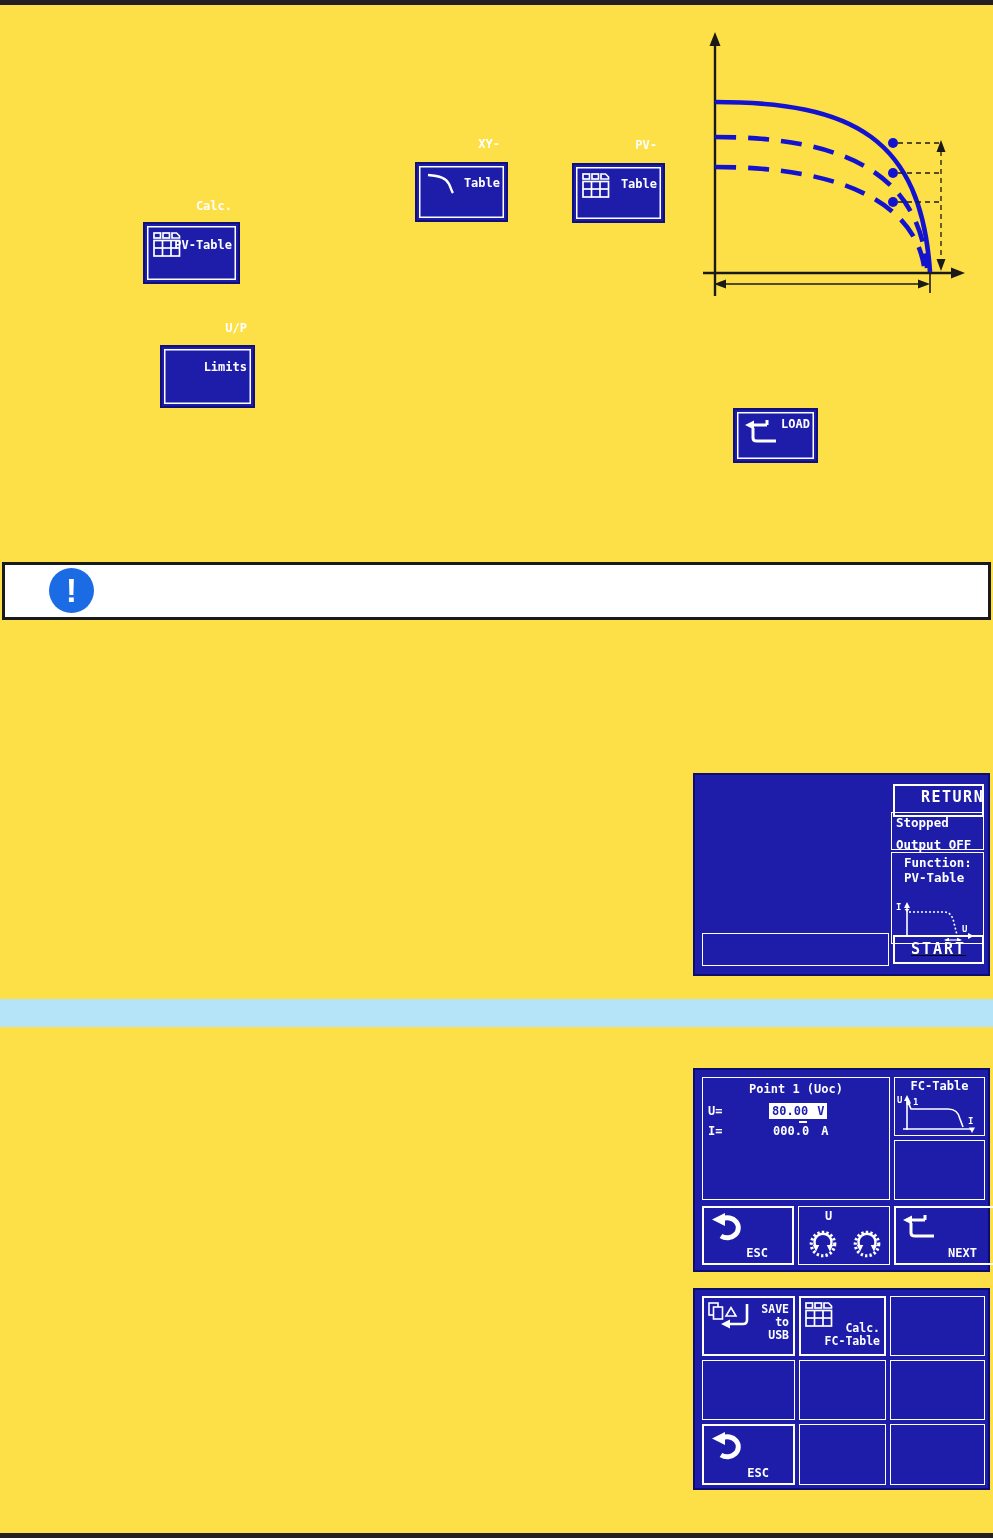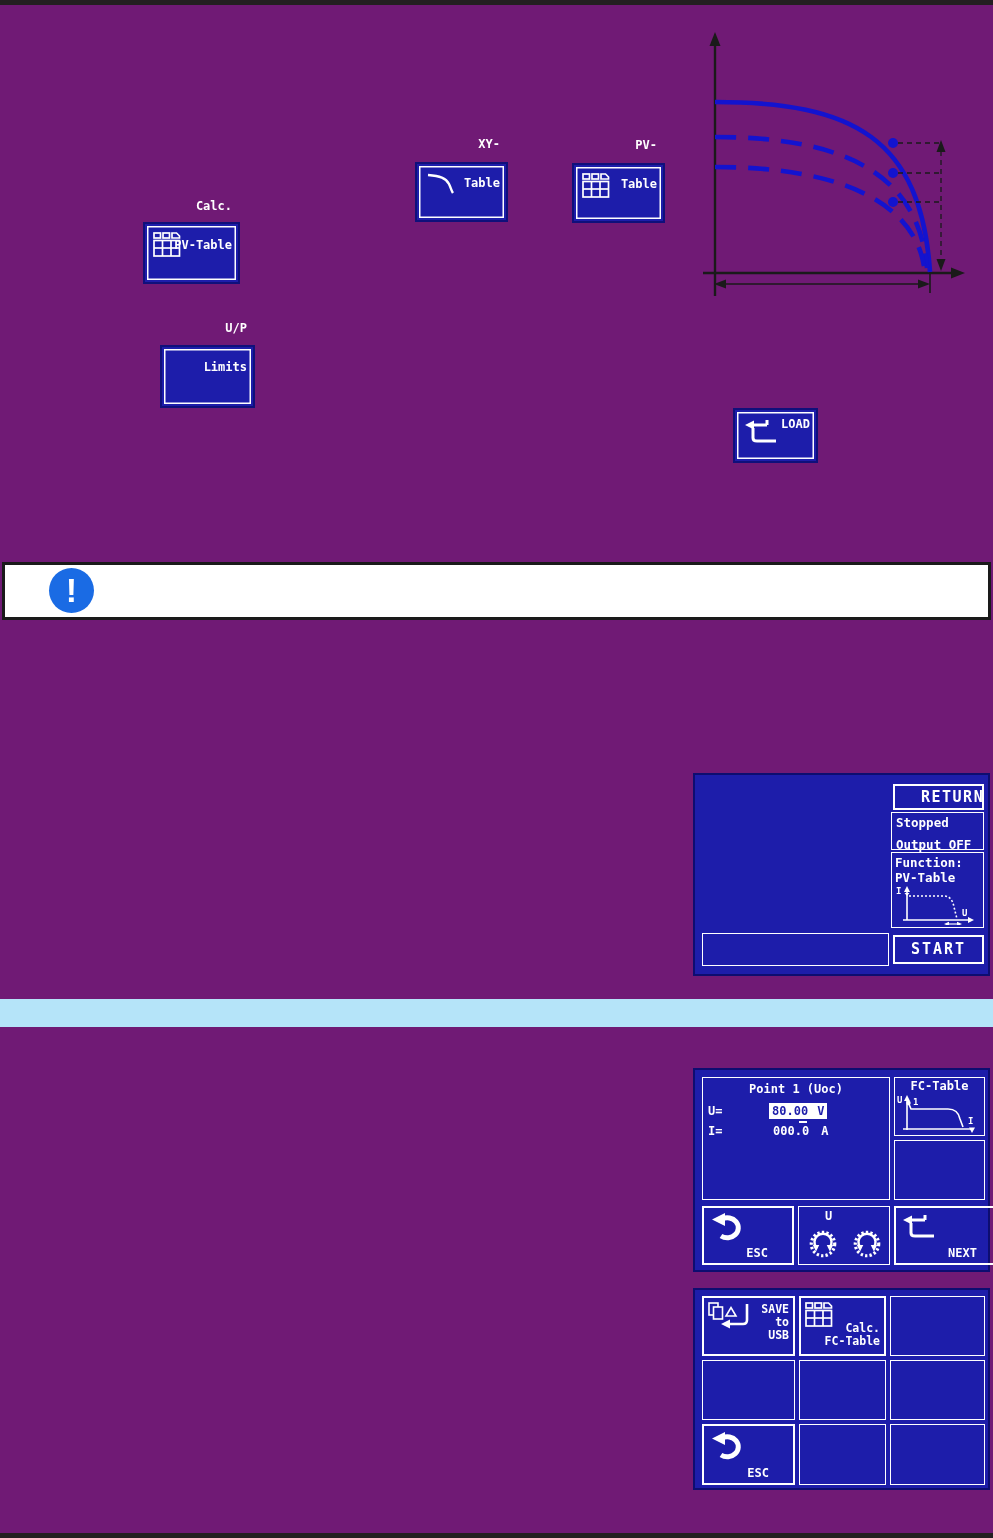--- a/index.html
+++ b/index.html
@@ -1,16 +1,16 @@
 <!DOCTYPE html>
 <html><head>
 <meta charset="utf-8">
 <style>
   html,body{margin:0;padding:0;background:#ffffff;}
-  .page{position:relative;width:993px;height:1538px;background:#701a75;overflow:hidden;
+  .page{position:relative;width:993px;height:1538px;background:#fde047;overflow:hidden;
         font-family:"DejaVu Sans Mono",monospace;}
   .rule{position:absolute;left:0;width:993px;background:#241f21;}
   .rule-top{top:0;height:5px;}
   .rule-bottom{top:1533px;height:5px;}
 
   
   .panel-btn{position:absolute;background:#1d1daa;border:2px solid #10107a;box-sizing:border-box;
              box-shadow:inset 0 0 0 2px #1d1daa, inset 0 0 0 3.5px #ffffff;}
   .pb-label{position:absolute;right:6px;bottom:4px;color:#ffffff;text-align:right;
             font-weight:bold;font-size:12px;line-height:13px;white-space:pre;}
@@ -142,49 +142,49 @@
       <div>LOAD</div>
     </div>
   </div>
 
   <div class="notice">
     <div class="notice-circle">!</div>
   </div>
 
   <div class="lcd" style="left:693px;top:773px;height:203px;">
 
-    <div class="cell2" style="left:198px;top:9px;width:91px;height:26px;text-align:right;padding-left:26px;">
+    <div class="cell2" style="left:198px;top:9px;width:91px;height:33px;text-align:right;padding-left:26px;">
       <span class="lt" style="font-size:15px;line-height:22px;letter-spacing:1.5px;">RETURN</span>
     </div>
 
     <div class="cell" style="left:196px;top:37px;width:93px;height:38px;padding:2px 4px;">
       <div class="lt" style="font-size:12.5px;line-height:16px;">Stopped</div>
       <div class="lt" style="font-size:12.5px;line-height:16px;margin-top:6px;">Output OFF</div>
     </div>
 
-    <div class="cell" style="left:196px;top:77px;width:93px;height:76px;padding:2px 3px;">
+    <div class="cell" style="left:196px;top:77px;width:93px;height:92px;padding:2px 12px;">
       <div class="lt" style="font-size:12.5px;line-height:15px;">Function:</div>
       <div class="lt" style="font-size:12.5px;line-height:15px;">PV-Table</div>
       <svg width="84" height="40" viewBox="0 0 84 40" style="position:absolute;left:2px;bottom:2px;">
         <text x="2" y="9" font-size="9" fill="#ffffff">I</text>
         <line x1="13" y1="5" x2="13" y2="35" stroke="#ffffff" stroke-width="1.6"></line>
         <polygon points="13,1 10,7 16,7" fill="#ffffff"></polygon>
         <polygon points="13,11 10.5,8 15.5,8" fill="#ffffff"></polygon>
         <line x1="9" y1="35" x2="76" y2="35" stroke="#ffffff" stroke-width="1.6"></line>
         <polygon points="80,35 74,32 74,38" fill="#ffffff"></polygon>
         <text x="68" y="31" font-size="9" fill="#ffffff">U</text>
         <path d="M15,11 H50 Q58,11 60,22 L63,34" fill="none" stroke="#ffffff" stroke-width="1.6" stroke-dasharray="2 2"></path>
         <line x1="52" y1="39" x2="66" y2="39" stroke="#ffffff" stroke-width="1.2"></line>
         <polygon points="50,39 55,36.8 55,41.2" fill="#ffffff"></polygon>
         <polygon points="68,39 63,36.8 63,41.2" fill="#ffffff"></polygon>
       </svg>
     </div>
 
     <div class="cell" style="left:7px;top:158px;width:187px;height:33px;"></div>
-    <div class="cell2" style="left:198px;top:160px;width:91px;height:29px;text-align:center;">
+    <div class="cell2" style="left:198px;top:160px;width:91px;height:29px;text-align:center;text-decoration:underline;">
       <span class="lt" style="font-size:15px;line-height:25px;letter-spacing:2px;">START</span>
     </div>
   </div>
 
   <div class="section-bar"></div>
 
   <div class="lcd" style="left:693px;top:1068px;height:204px;">
     <div class="cell" style="left:7px;top:7px;width:188px;height:123px;">
       <div class="lt" style="position:absolute;left:0;top:4px;width:100%;text-align:center;font-size:12px;">Point 1 (Uoc)</div>
       <div class="lt" style="position:absolute;left:5px;top:26px;font-size:12px;">U=</div>

